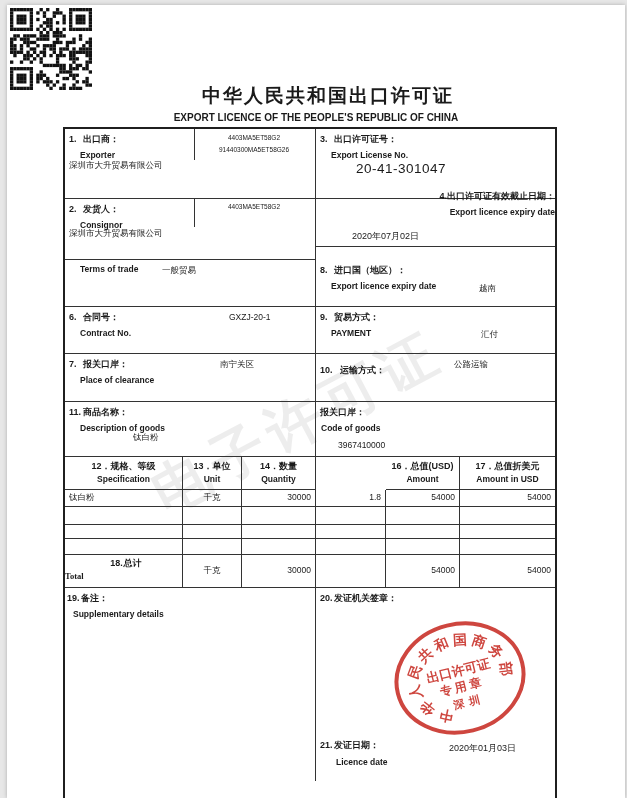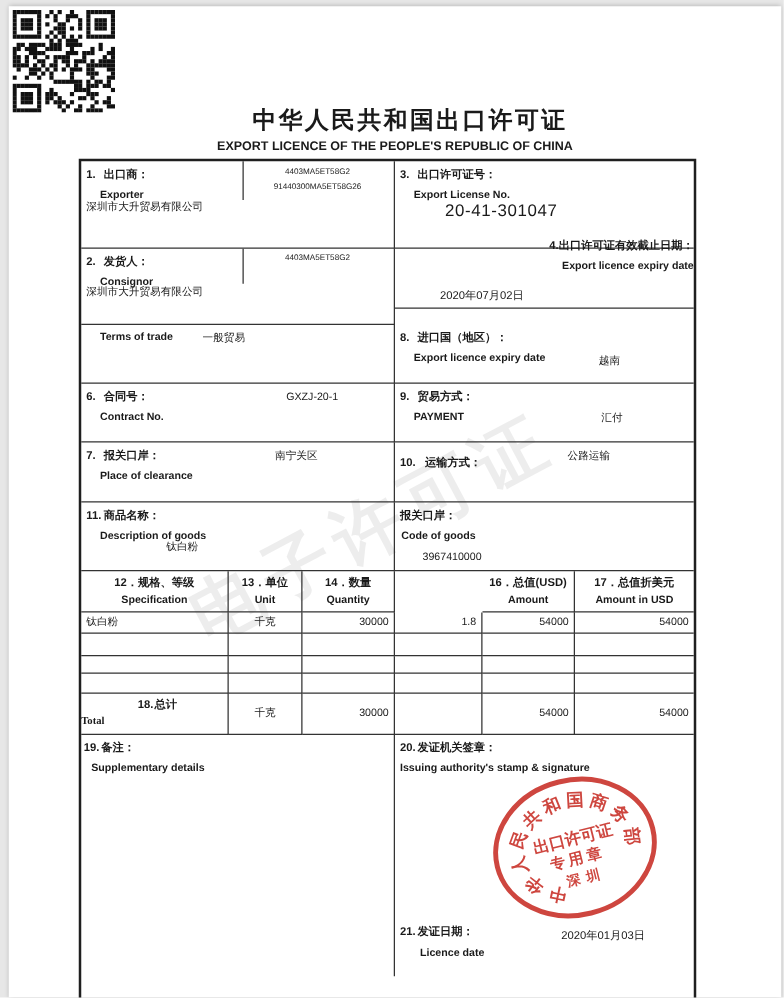--- a/index.html
+++ b/index.html
@@ -483,21 +483,20 @@
     <div class="cell br bb t-num" style="left:251px;top:426px;width:70px;height:33px;"></div>
     <div class="cell br bb t-num" style="left:321px;top:426px;width:74px;height:33px;">54000</div>
     <div class="cell bb t-num" style="left:395px;top:426px;width:95px;height:33px;">54000</div>
 
     <div class="cell br" style="left:0;top:459px;width:251px;height:193px;">
       <div class="lbl" style="padding-left:2px;"><span class="num">19.</span><span>备注：</span></div>
       <div class="en" style="padding-left:8px;">Supplementary details</div>
     </div>
     <div class="cell" style="left:251px;top:459px;width:239px;height:193px;">
       <div class="lbl"><span class="num">20.</span><span>发证机关签章：</span></div>
-      <div class="en" style="padding-left:4px;">Issuing authority's stamp &amp; signature</div>
 
       <svg class="stamp" viewBox="0 0 140 120">
         <defs>
             <path id="ringPath" d="M 70 93 A 42 33 0 1 1 70.02 93"></path>
           </defs>
         <ellipse cx="70" cy="60" rx="64" ry="54" fill="none" stroke-width="4" stroke="#c9332b"></ellipse>
         <text font-size="14" font-weight="bold" letter-spacing="3.5" fill="#c9332b"><textPath href="#ringPath" startOffset="6%">中华人民共和国商务部</textPath></text>
         <text x="70" y="57" text-anchor="middle" font-size="13" font-weight="bold" fill="#c9332b">出口许可证</text>
         <text x="70" y="73" text-anchor="middle" font-size="12" font-weight="bold" letter-spacing="3" fill="#c9332b">专用章</text>
         <text x="73" y="89" text-anchor="middle" font-size="11" font-weight="bold" letter-spacing="5" fill="#c9332b">深圳</text>

